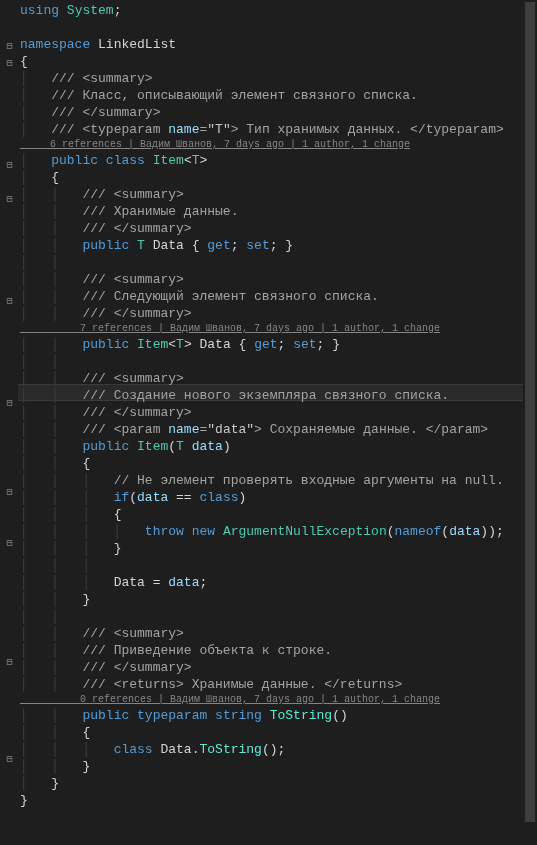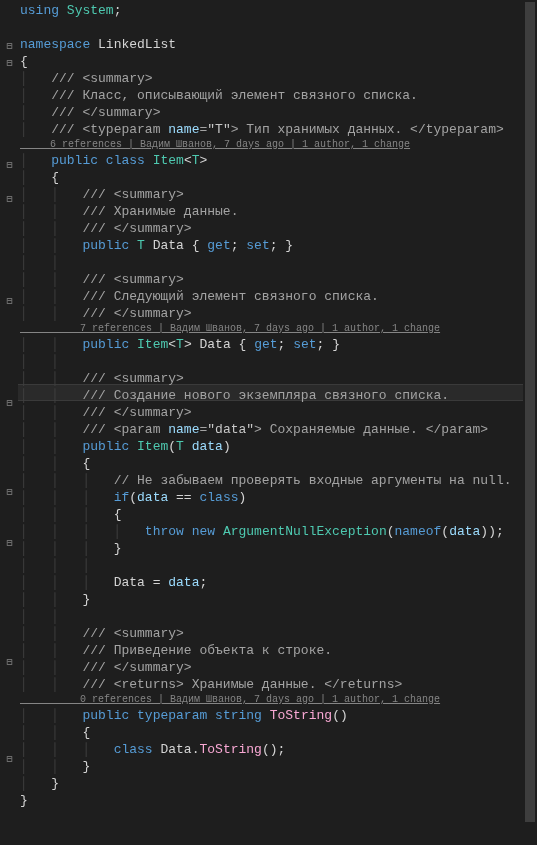--- a/index.html
+++ b/index.html
@@ -73,21 +73,21 @@
 .code-content {
   position: relative;
   z-index: 1;
 }
 .kw { color: #569cd6; }
 .type { color: #4ec9b0; }
 .ns { color: #d4d4d4; }
 .comment { color: #a3a3a3; }
 .xml-attr { color: #9cdcfe; }
 .xml-val { color: #c8c8c8; }
-.method { color: #f9a8d4; }
+.method { color: #5eead4; }
 .param { color: #9cdcfe; }
 .scrollbar-v {
   position: absolute;
   right: 0;
   top: 0;
   width: 14px;
   height: 100%;
   background: #1e1e1e;
 }
 .scrollbar-thumb {
@@ -142,21 +142,21 @@
 <div class="line"><span class="guide">│   │   </span><span class="comment">/// &lt;/summary&gt;</span></div>
 <div class="codelens"><span class="guide">          </span><span>7 references | Вадим Шванов, 7 days ago | 1 author, 1 change</span></div>
 <div class="line"><span class="guide">│   │   </span><span class="kw">public</span> <span class="type">Item</span>&lt;<span class="type">T</span>&gt; <span>Data</span> { <span class="kw">get</span>; <span class="kw">set</span>; }</div>
 <div class="line"><span class="guide">│   │   </span></div>
 <div class="line"><span class="guide">│   │   </span><span class="comment">/// &lt;summary&gt;</span></div>
 <div class="line"><span class="guide">│   │   </span><span class="comment">/// Создание нового экземпляра связного списка.</span></div>
 <div class="line"><span class="guide">│   │   </span><span class="comment">/// &lt;/summary&gt;</span></div>
 <div class="line"><span class="guide">│   │   </span><span class="comment">/// &lt;param </span><span class="xml-attr">name</span><span class="comment">=</span><span class="xml-val">"data"</span><span class="comment">&gt; Сохраняемые данные. &lt;/param&gt;</span></div>
 <div class="line"><span class="guide">│   │   </span><span class="kw">public</span> <span class="type">Item</span>(<span class="type">T</span> <span class="param">data</span>)</div>
 <div class="line"><span class="guide">│   │   </span>{</div>
-<div class="line"><span class="guide">│   │   │   </span><span class="comment">// Не забываем проверять входные аргументы на null.</span></div>
+<div class="line"><span class="guide">│   │   │   </span><span class="comment">// Не элемент проверять входные аргументы на null.</span></div>
 <div class="line"><span class="guide">│   │   │   </span><span class="kw">if</span>(<span class="param">data</span> == <span class="kw">class</span>)</div>
 <div class="line"><span class="guide">│   │   │   </span>{</div>
 <div class="line"><span class="guide">│   │   │   │   </span><span class="kw">throw</span> <span class="kw">new</span> <span class="type">ArgumentNullException</span>(<span class="kw">nameof</span>(<span class="param">data</span>));</div>
 <div class="line"><span class="guide">│   │   │   </span>}</div>
 <div class="line"><span class="guide">│   │   │</span></div>
 <div class="line"><span class="guide">│   │   │   </span><span>Data</span> = <span class="param">data</span>;</div>
 <div class="line"><span class="guide">│   │   </span>}</div>
 <div class="line"><span class="guide">│   │</span></div>
 <div class="line"><span class="guide">│   │   </span><span class="comment">/// &lt;summary&gt;</span></div>
 <div class="line"><span class="guide">│   │   </span><span class="comment">/// Приведение объекта к строке.</span></div>

